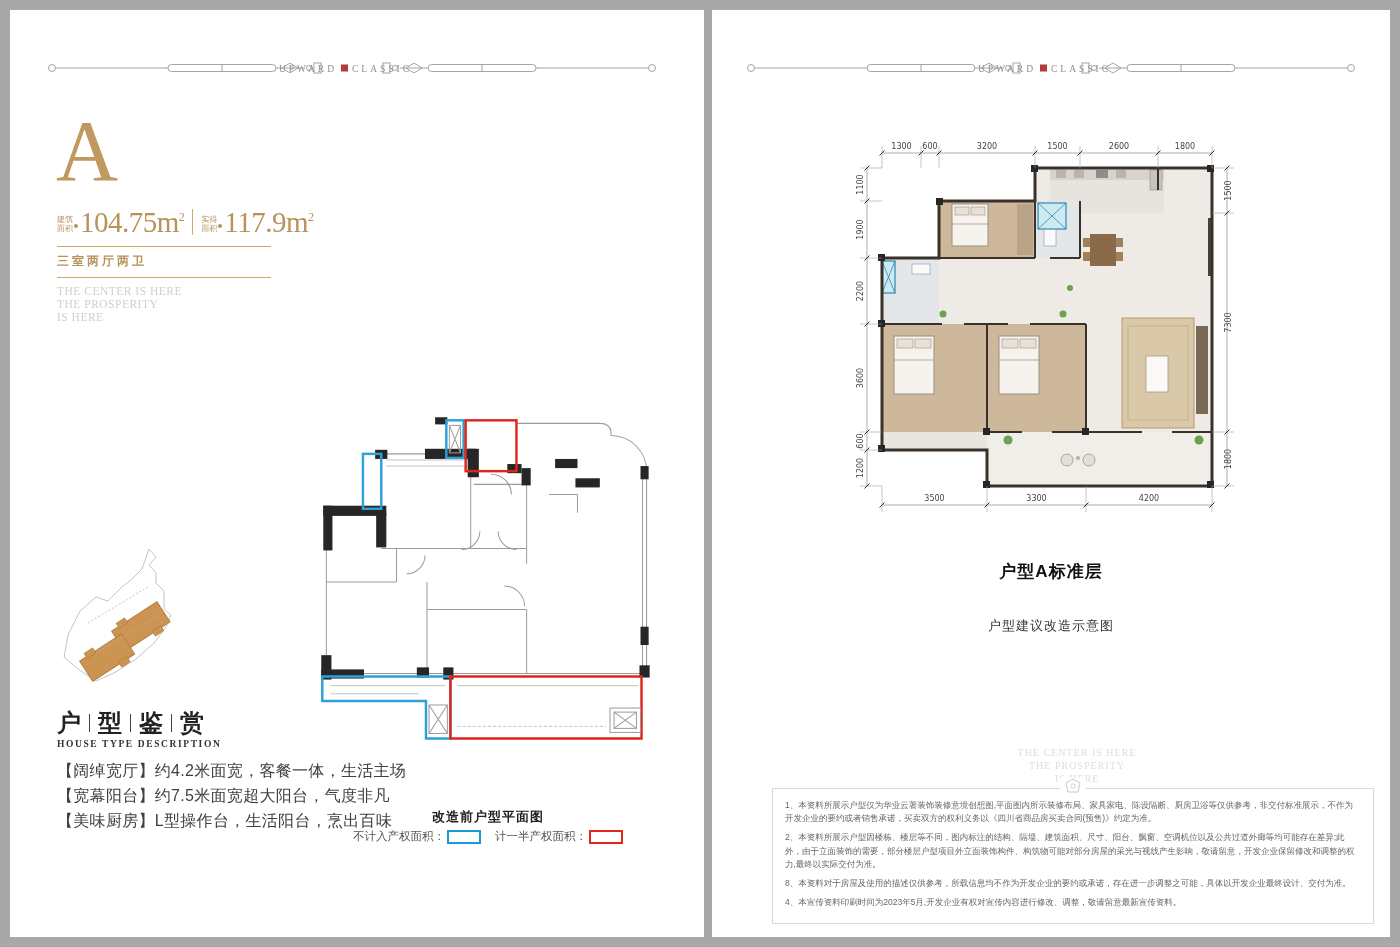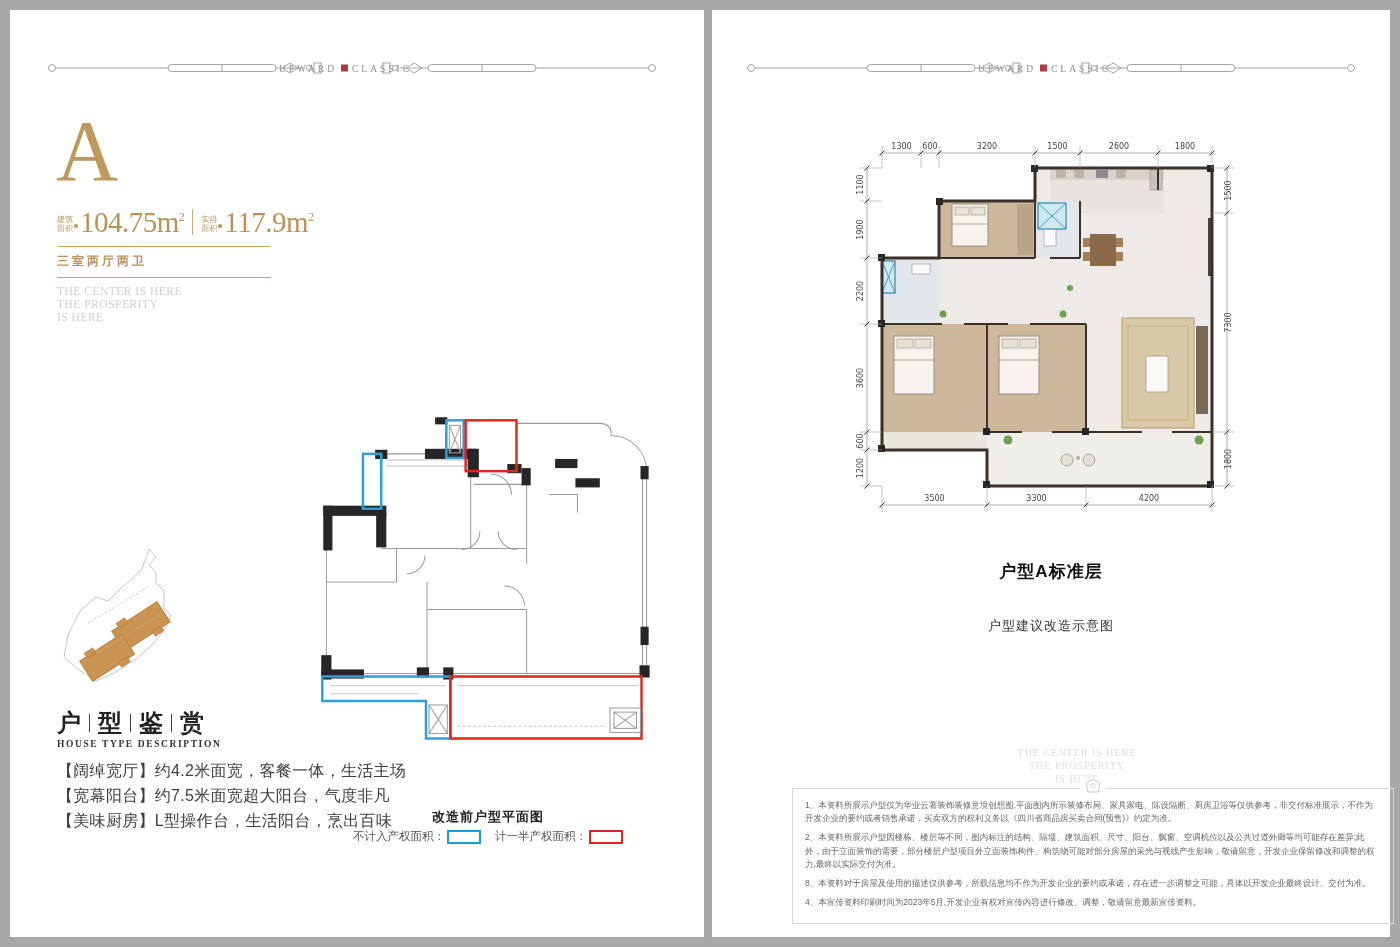--- a/index.html
+++ b/index.html
@@ -47,21 +47,21 @@
   .legend-box.red{border-color:#e0251d;margin-right:0;}
 
   
   .plan-right{left:100px;top:98px;width:460px;height:412px;}
   .plan-title{left:0;top:550px;width:678px;text-align:center;font-size:17px;font-weight:bold;
               color:#111;letter-spacing:1px;}
   .plan-subtitle{left:0;top:607px;width:678px;text-align:center;font-size:13px;color:#333;letter-spacing:1px;}
   .watermark{left:240px;top:736px;width:250px;text-align:center;
              font-family:"Liberation Serif","DejaVu Serif",serif;
              font-size:10px;line-height:13px;color:#dddddb;letter-spacing:1px;}
-  .disclaimer-box{left:80px;top:778px;width:576px;border:1px solid #d8d8d8;
+  .disclaimer-box{left:60px;top:778px;width:576px;border:1px solid #d8d8d8;
                   padding:10px 12px 8px 12px;font-size:8.5px;color:#666;line-height:1.55;}
   .disclaimer-box p{margin:0 0 6px 0;}
   .emblem{position:absolute;left:50%;top:-11px;transform:translateX(-50%);background:#fff;padding:0 4px;}
 
   svg{display:block;}
   .tw{stroke:#9b9b9b;stroke-width:1;fill:none;}
   .tw2{stroke:#b5b5b5;stroke-width:0.8;fill:none;}
   .blk{fill:#262626;}
   .blue-ln{stroke:#2da0d8;stroke-width:2.4;fill:none;}
   .red-ln{stroke:#e0251d;stroke-width:2.4;fill:none;}

